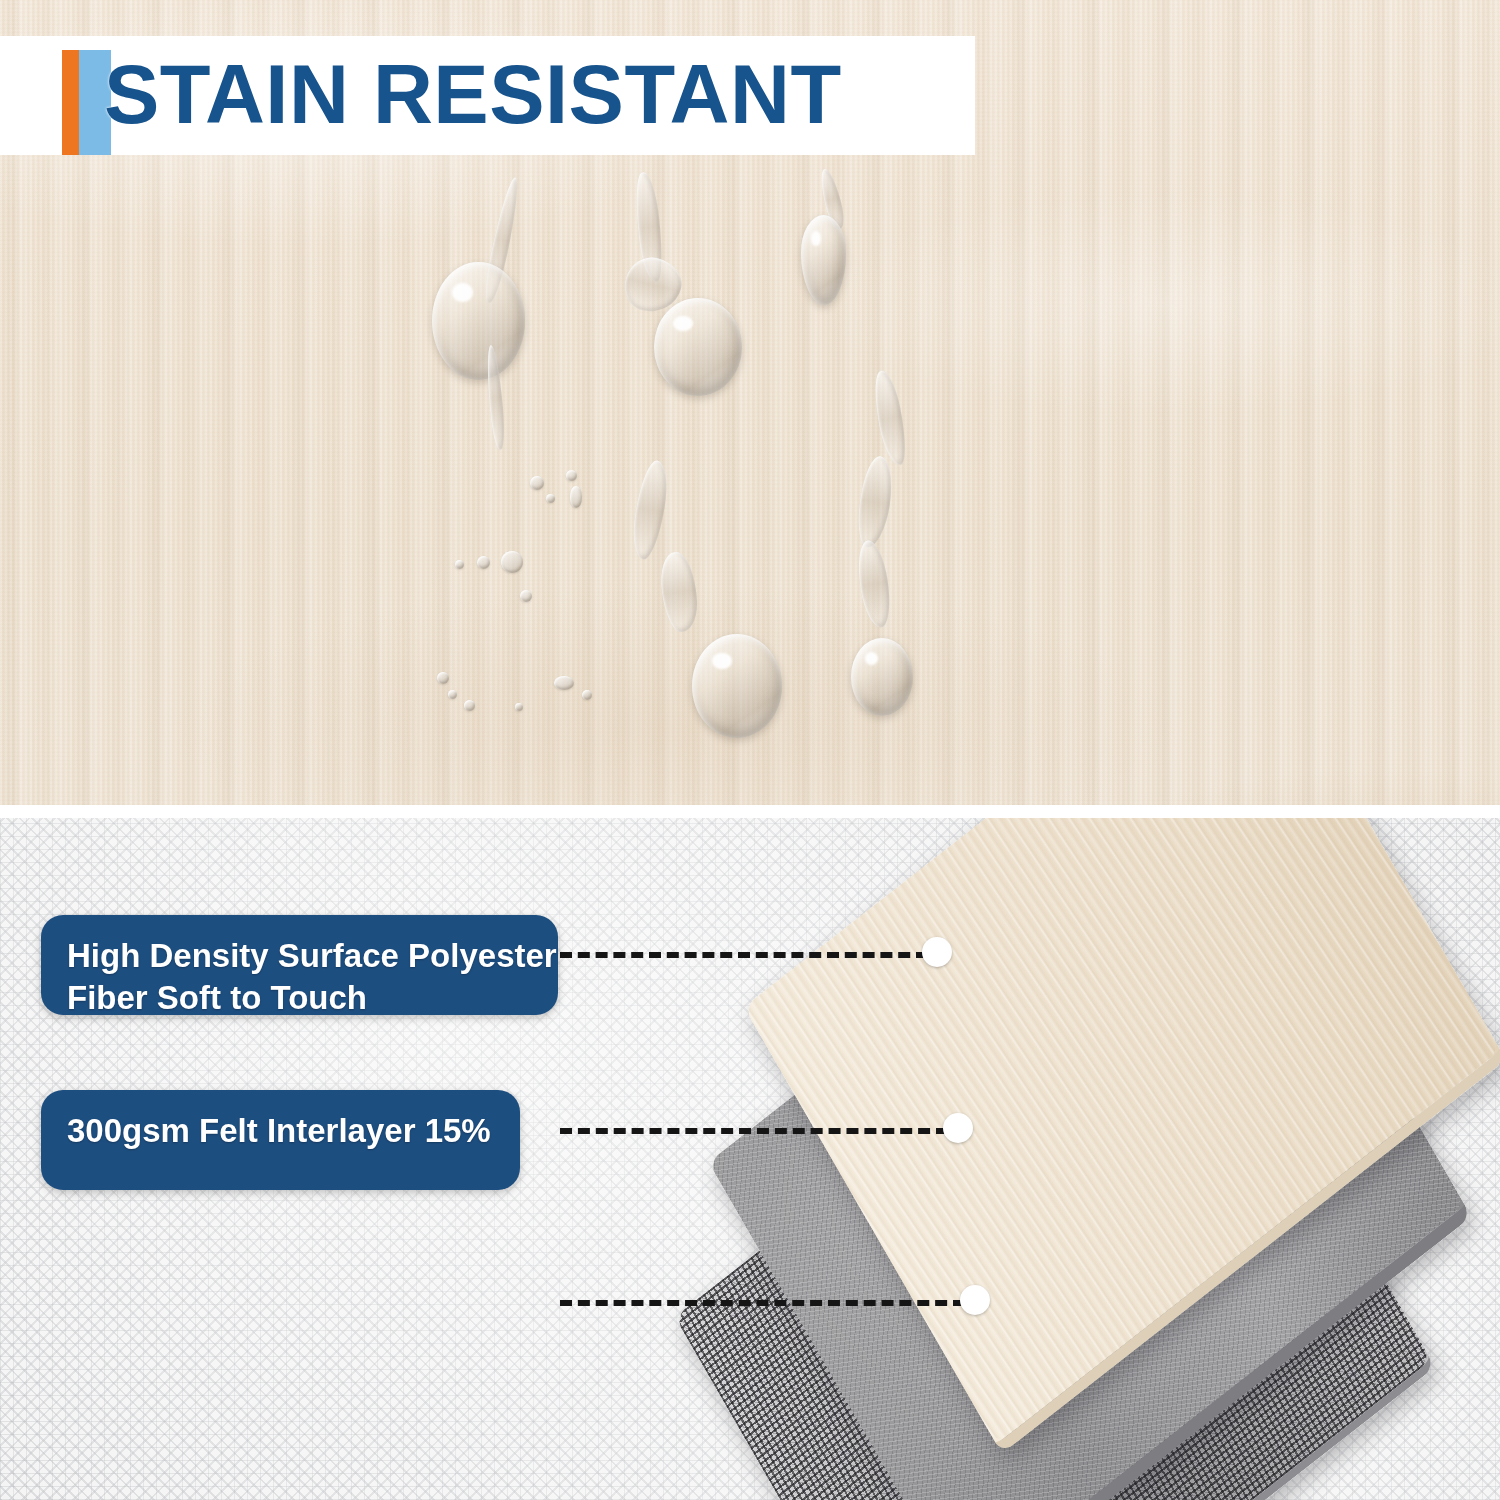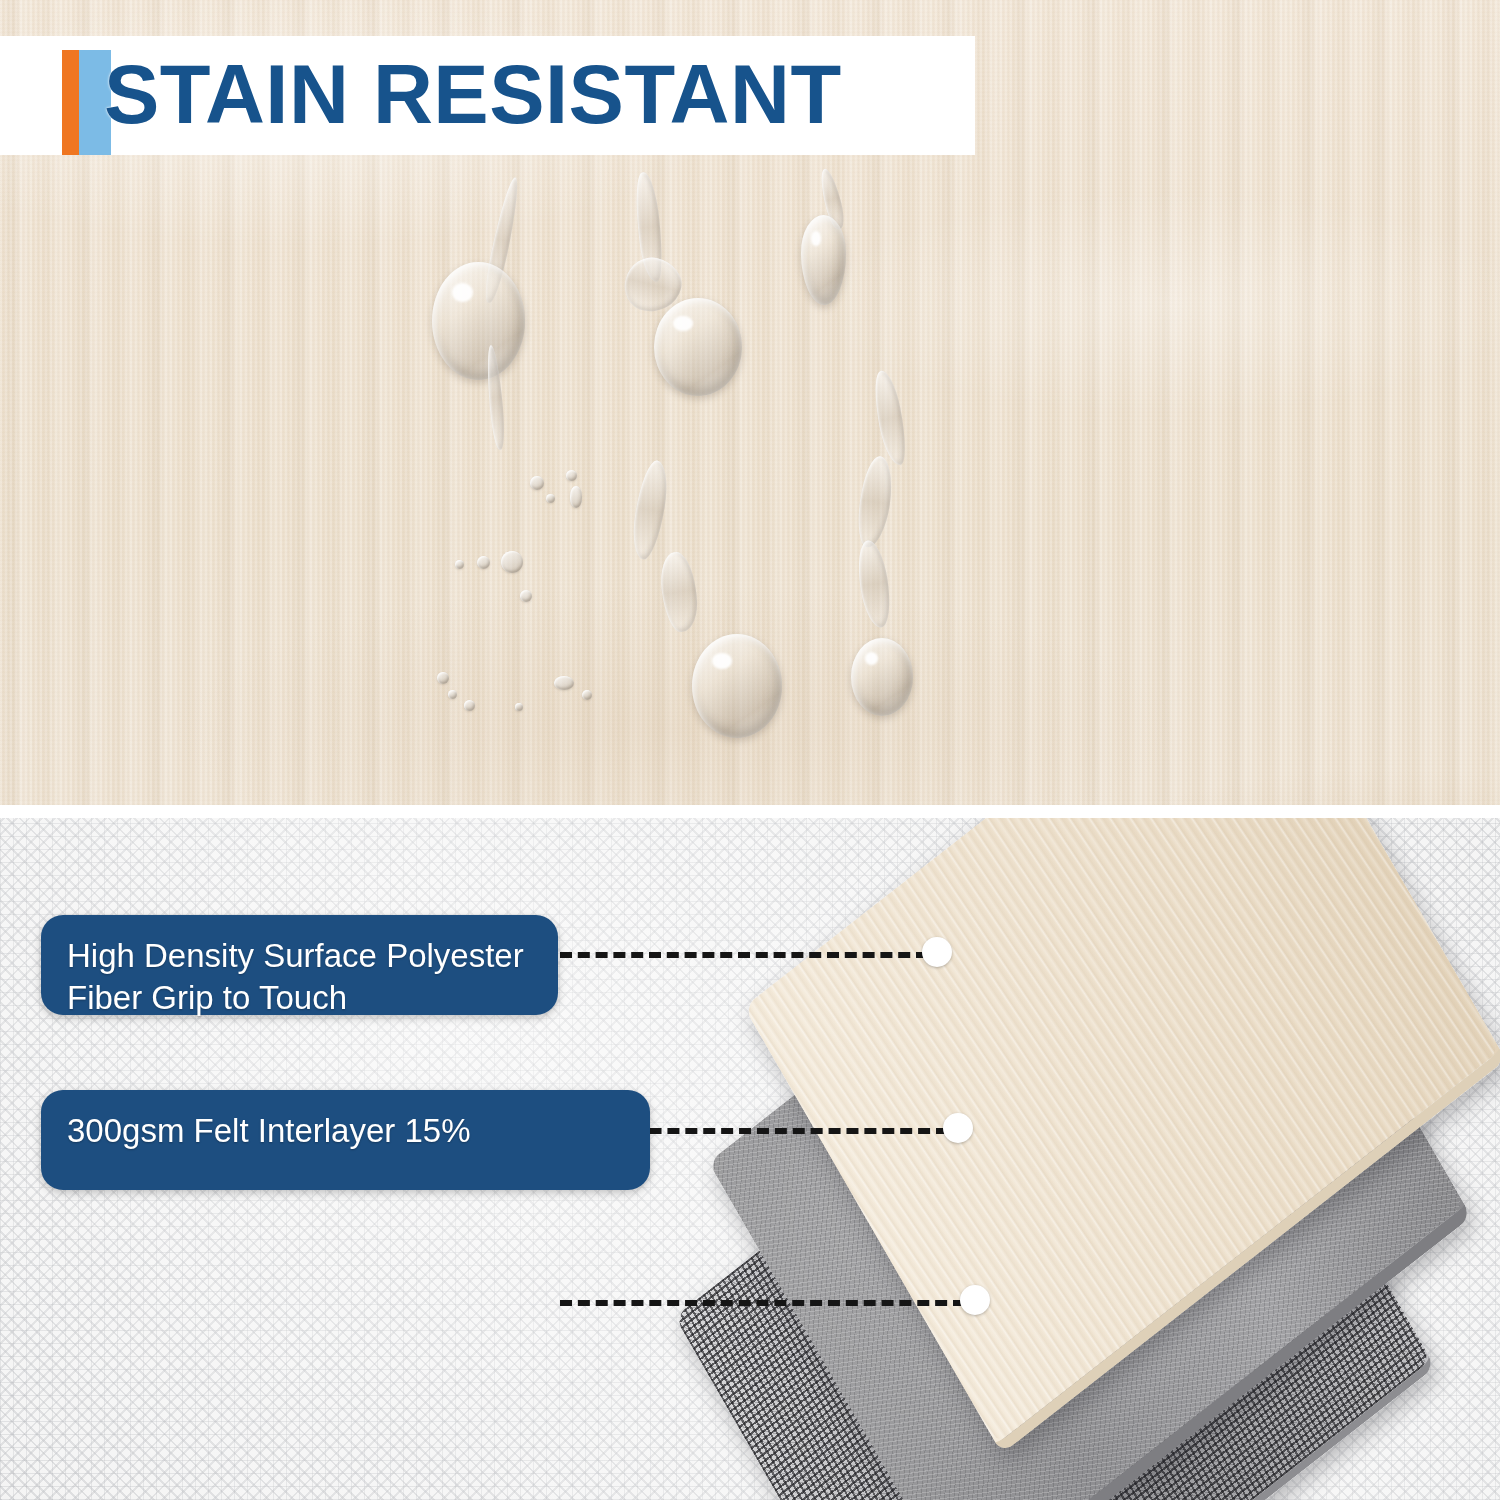--- a/index.html
+++ b/index.html
@@ -206,26 +206,26 @@
     background:#1d4e80;
     border-radius:22px;
     padding:20px 26px 22px 26px;
     box-sizing:border-box;
     box-shadow:0 3px 8px rgba(0,0,0,.22);
   }
   .callout .line{
     color:#ffffff;
     font-size:33px;
     line-height:42px;
-    font-weight:normal;
+    font-weight:bold;
     white-space:nowrap;
     text-shadow:0 1px 2px rgba(0,0,0,.28);
   }
   #callout-0{left:41px;top:915px;width:517px;height:100px;}
-  #callout-1{left:41px;top:1090px;width:609px;height:100px;}
+  #callout-1{left:41px;top:1090px;width:479px;height:100px;}
   #callout-2{left:41px;top:1263px;width:517px;height:100px;}
 
   
   .connector{position:absolute;height:0;border-top:6px dashed #151515;}
   #conn-0{left:560px;top:952px;width:368px;}
   #conn-1{left:560px;top:1128px;width:388px;}
   #conn-2{left:560px;top:1300px;width:405px;}
 
   .node{
     position:absolute;width:30px;height:30px;border-radius:50%;
@@ -315,21 +315,21 @@
   <div class="connector" id="conn-0"></div>
   <div class="connector" id="conn-1"></div>
   <div class="connector" id="conn-2"></div>
 
   <div class="node" id="node-0"></div>
   <div class="node" id="node-1"></div>
   <div class="node" id="node-2"></div>
 
   <div class="callout" id="callout-0">
     <div class="line">High Density Surface Polyester</div>
-    <div class="line">Fiber Grip to Touch</div>
+    <div class="line">Fiber Soft to Touch</div>
   </div>
 
   <div class="callout" id="callout-1">
     <div class="line">300gsm Felt Interlayer 15%</div>
   </div>
 
 
 </div>
 
 </body></html>

